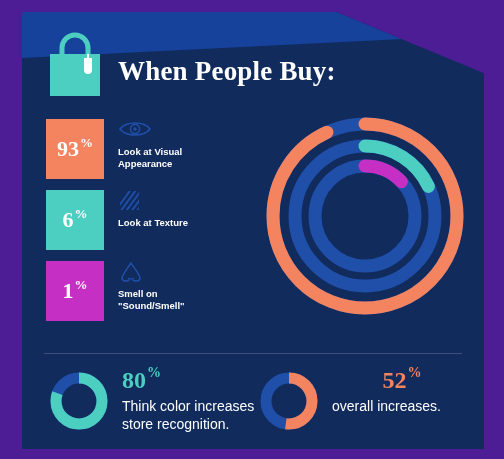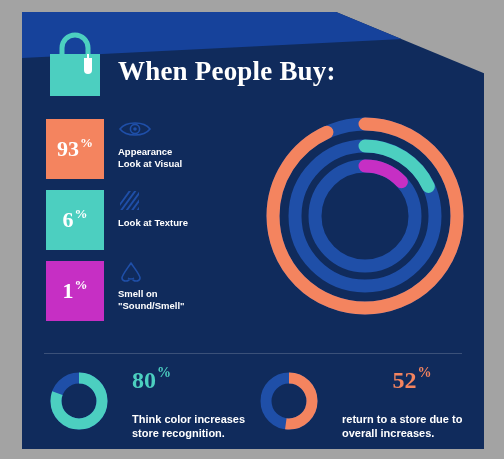--- a/index.html
+++ b/index.html
@@ -1,19 +1,19 @@
 <!DOCTYPE html>
 <html><head>
 <meta charset="utf-8">
 <style>
   html,body{margin:0;padding:0;background:#ffffff;}
   body{width:504px;height:459px;overflow:hidden;
        font-family:"Liberation Sans",sans-serif;}
 
-  #poster{position:relative;width:504px;height:459px;background:#a3a3a3;}
+  #poster{position:relative;width:504px;height:459px;background:#4c1d95;}
 
   
   .card{position:absolute;left:22px;top:12px;width:462px;height:437px;
         background:#102B5C;
         clip-path:polygon(0 0, 68% 0, 100% 14%, 100% 100%, 0 100%);}
 
   
   .topband{position:absolute;left:0;top:0;width:462px;height:46px;
            background:#16429B;
            clip-path:polygon(0 0, 100% 0, 100% 50%, 0 100%);}
@@ -45,27 +45,27 @@
   
   .divider{position:absolute;left:22px;top:341px;width:418px;height:1px;
            background:rgba(255,255,255,.18);}
 
   
   .bottom{position:absolute;left:0;top:356px;width:462px;height:82px;}
   .bstat{position:absolute;top:0;width:215px;height:82px;}
   .bstat.one{left:26px;}
   .bstat.two{left:236px;}
   .bdonut{position:absolute;left:0;top:2px;width:62px;height:62px;}
-  .binfo{position:absolute;left:84px;top:0;width:140px;}
+  .binfo{position:absolute;left:74px;top:0;width:140px;}
   .bpct{font-family:"Liberation Serif",serif;font-weight:bold;
         font-size:24px;line-height:1;display:flex;align-items:flex-start;}
   .bpct .sup{font-size:14px;margin-left:1px;position:relative;top:-2px;}
   .bpct.teal{color:#4CCFC0;}
   .bpct.orange{color:#F4845F;justify-content:center;}
-  .bdesc{margin-top:20px;font-size:11px;font-weight:bold;color:#ffffff;
+  .bdesc{margin-top:5px;font-size:14px;font-weight:normal;color:#ffffff;
          line-height:1.3;}
 </style>
 </head>
 <body>
 
 <div id="poster">
   <div class="card">
 
     <div class="topband"></div>
 
@@ -92,22 +92,22 @@
         </div>
         <div class="meta">
           <div class="ico">
             <svg viewBox="0 0 34 20" width="34" height="20">
               <path d="M2 10 C8 2 26 2 32 10 C26 18 8 18 2 10 Z" fill="none" stroke="#1F4FA8" stroke-width="1.6"></path>
               <circle cx="17" cy="10" r="4.6" fill="none" stroke="#1F4FA8" stroke-width="1.6"></circle>
               <circle cx="17" cy="10" r="1.8" fill="#1F4FA8"></circle>
             </svg>
           </div>
           <div class="lbl">
+            <div>Look at Visual</div>
             <div>Appearance</div>
-            <div>Look at Visual</div>
           </div>
         </div>
       </div>
 
       <div class="row">
         <div class="chip" style="background:#4CCFC0">
           <span class="pct">
               <span>6</span>
               <span class="sup">%</span>
             </span>
@@ -205,21 +205,20 @@
               <circle cx="31" cy="31" r="23" fill="none" stroke="#F4845F" stroke-width="11" stroke-dasharray="75.1 144.5"></circle>
             </g>
           </svg>
         </div>
         <div class="binfo">
           <div class="bpct orange">
               <span>52</span>
               <span class="sup">%</span>
             </div>
           <div class="bdesc">
-            <div>return to a store due to</div>
             <div>overall increases.</div>
           </div>
         </div>
       </div>
 
     </div>
 
   </div>
 </div>
 

